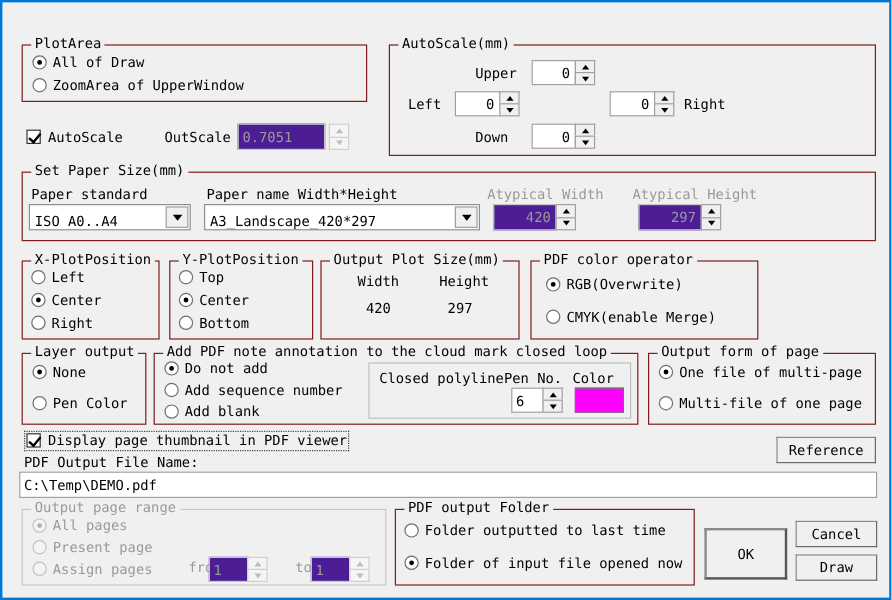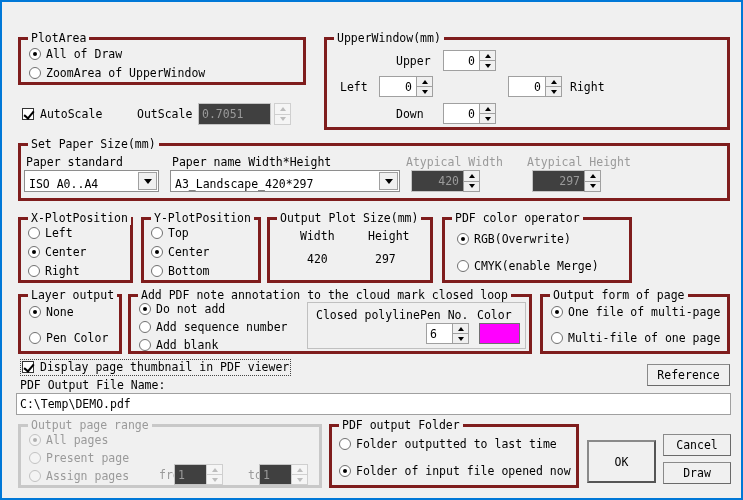--- a/index.html
+++ b/index.html
@@ -22,21 +22,21 @@
   .titlebar .ttl{position:absolute;left:10px;top:6px;letter-spacing:.2px;}
   .titlebar .closebtn{
     position:absolute;right:0;top:0;width:46px;height:28px;
     display:flex;align-items:center;justify-content:center;
     font-size:15px;line-height:1;cursor:default;
   }
   .lbl{position:absolute;white-space:nowrap;line-height:1;}
   .lbl.dim{color:#9a9a9a;}
   
   .grp{
-    position:absolute;border:3px solid #7f1d1d;border-radius:0;
+    position:absolute;border:1px solid #7f1d1d;border-radius:0;
     box-sizing:border-box;
   }
   .grp > .cap{
     position:absolute;top:-7px;left:7px;background:#f0f0f0;
     padding:0 3px;white-space:nowrap;line-height:1;
   }
   .grp.dim{border-color:#c8c8c8;}
   .grp.dim > .cap{color:#9a9a9a;}
   
   .radio{position:absolute;white-space:nowrap;line-height:13px;cursor:default;}
@@ -67,21 +67,21 @@
   
   .inp{
     position:absolute;box-sizing:border-box;background:#fff;
     border:1px solid #a0a0a0;
     display:flex;align-items:center;
     font-family:"DejaVu Sans Mono","Liberation Mono",monospace;
     font-size:11.5px;color:#000;overflow:hidden;
   }
   .inp .txt{padding:0 3px;white-space:nowrap;}
   .inp.right .txt{width:100%;text-align:right;padding-right:4px;}
-  .inp.dis2{background:#404040;border-color:#c4c4c4;color:#9a9a9a;}
+  .inp.dis2{background:#4c1d95;border-color:#c4c4c4;color:#9a9a9a;}
   
   .spin{
     position:absolute;box-sizing:border-box;width:17px;
     display:flex;flex-direction:column;
   }
   .spin .half{
     flex:1;background:#f0f0f0;border:1px solid #a0a0a0;
     display:flex;align-items:center;justify-content:center;
     box-sizing:border-box;
   }
@@ -145,21 +145,21 @@
   <div class="spin dis" style="left:272px;top:101px;height:22px;">
     <div class="half up">
         <i class="arw"></i>
       </div>
     <div class="half dn">
         <i class="arw"></i>
       </div>
   </div>
 
   <div class="grp" style="left:322px;top:35px;width:406px;height:93px;">
-    <span class="cap">UpperWindow(mm)</span>
+    <span class="cap">AutoScale(mm)</span>
   </div>
   <div class="lbl" style="left:394px;top:54px;">Upper</div>
   <div class="inp right" style="left:441px;top:48px;width:37px;height:21px;">
     <span class="txt">0</span>
   </div>
   <div class="spin" style="left:477px;top:48px;height:21px;">
     <div class="half up">
         <i class="arw"></i>
       </div>
     <div class="half dn">

